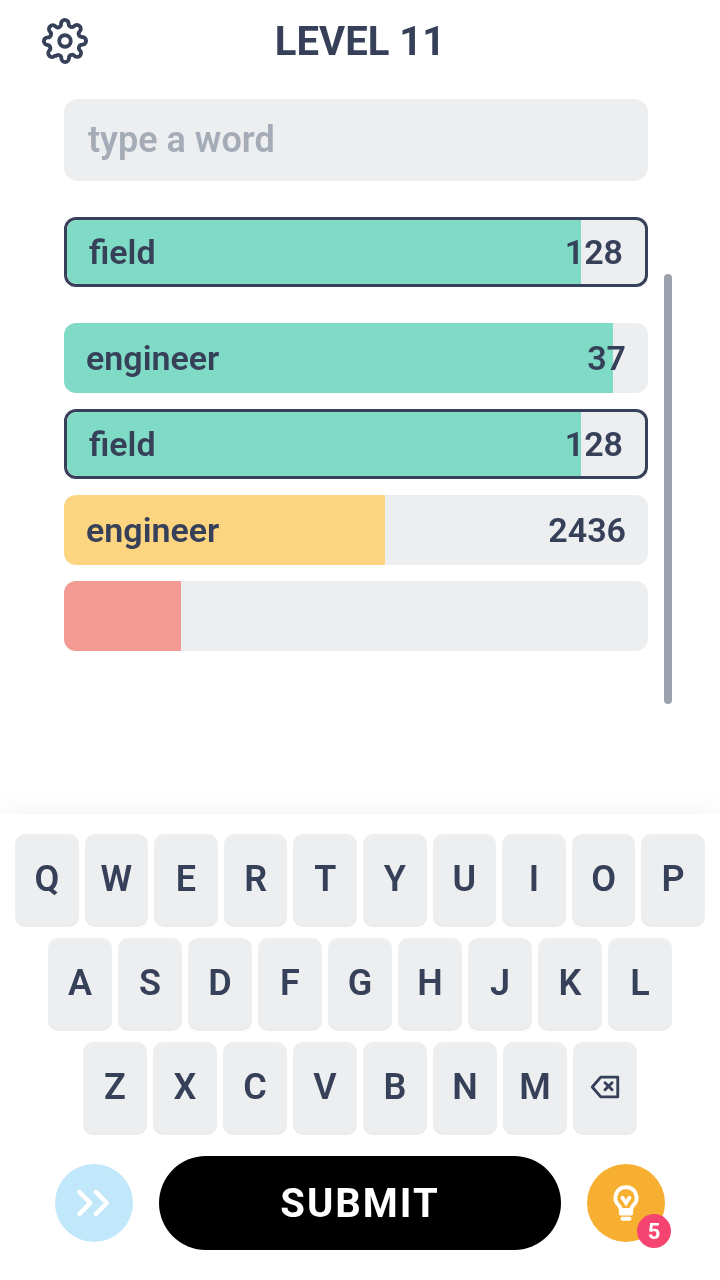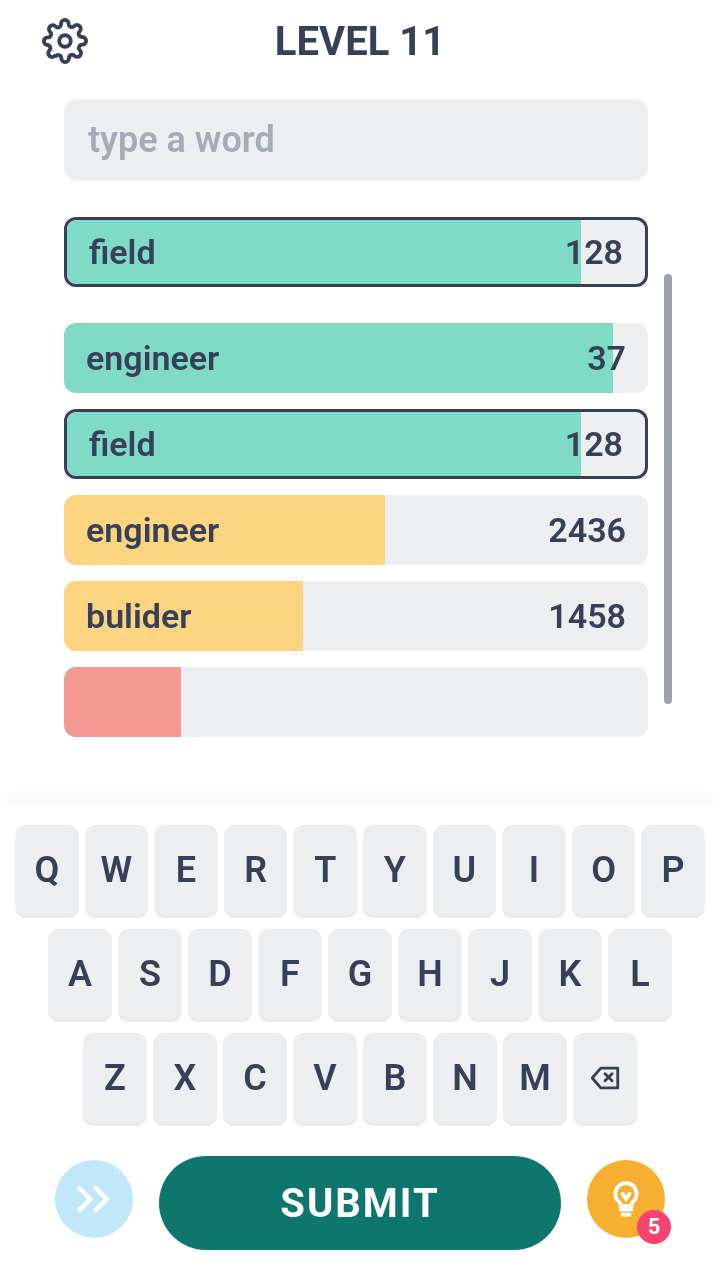--- a/index.html
+++ b/index.html
@@ -26,21 +26,21 @@
     .keyboard-area { background: #fff; padding: 20px 15px 10px 15px; box-shadow: 0 -6px 20px rgba(0,0,0,0.04); }
     .kb-row { display: flex; justify-content: center; gap: 6px; margin-bottom: 14px; }
     .kb-row--bottom { margin-bottom: 24px; }
     .key { flex: 1; max-width: 64px; height: 90px; background: #eceef0; border-radius: 10px; display: flex; align-items: center; justify-content: center; font-size: 36px; font-weight: 600; color: #364059; box-shadow: 0 3px 0 rgba(0,0,0,0.08); }
     .key.backspace { flex: none; width: 64px; }
     .kb-row.row2 { padding: 0 32px; }
     .kb-row.row3 { padding: 0 36px; }
     
     .bottom-bar { display: flex; align-items: center; padding: 0 40px 20px 40px; gap: 26px; }
     .skip-btn { width: 78px; height: 78px; border-radius: 50%; background: #c1e7fb; display: flex; align-items: center; justify-content: center; }
-    .submit-btn { flex: 1; height: 94px; background: #0f766e; border-radius: 50px; display: flex; align-items: center; justify-content: center; font-size: 40px; font-weight: 700; color: #fff; letter-spacing: 2px; margin-top: 9px; }
+    .submit-btn { flex: 1; height: 94px; background: #000000; border-radius: 50px; display: flex; align-items: center; justify-content: center; font-size: 40px; font-weight: 700; color: #fff; letter-spacing: 2px; }
     .hint-btn { width: 78px; height: 78px; border-radius: 50%; background: #f7af32; display: flex; align-items: center; justify-content: center; position: relative; }
     .hint-badge { position: absolute; bottom: -6px; right: -6px; width: 34px; height: 34px; border-radius: 50%; background: #f4446f; color: #fff; font-size: 22px; font-weight: 700; display: flex; align-items: center; justify-content: center; }
   </style>
 </head>
 <body>
 
 <div class="header">
   <div class="gear">
     <svg width="46" height="46" viewBox="0 0 24 24">
       <path fill="none" stroke="#364059" stroke-width="2" d="M12 15a3 3 0 100-6 3 3 0 000 6z"></path>
@@ -66,25 +66,20 @@
       </div>
       <div class="guess-row bordered">
         <div class="guess-fill fill-teal" style="width: 89%;"></div>
         <div class="guess-word">field</div>
         <div class="guess-score">128</div>
       </div>
       <div class="guess-row">
         <div class="guess-fill fill-yellow" style="width: 55%;"></div>
         <div class="guess-word">engineer</div>
         <div class="guess-score">2436</div>
-      </div>
-      <div class="guess-row">
-        <div class="guess-fill fill-yellow" style="width: 41%;"></div>
-        <div class="guess-word">bulider</div>
-        <div class="guess-score">1458</div>
       </div>
       <div class="guess-row">
         <div class="guess-fill fill-red" style="width: 20%;"></div>
         <div class="guess-word"></div>
         <div class="guess-score"></div>
       </div>
     </div>
 </div>
 
 <div class="keyboard-area">

